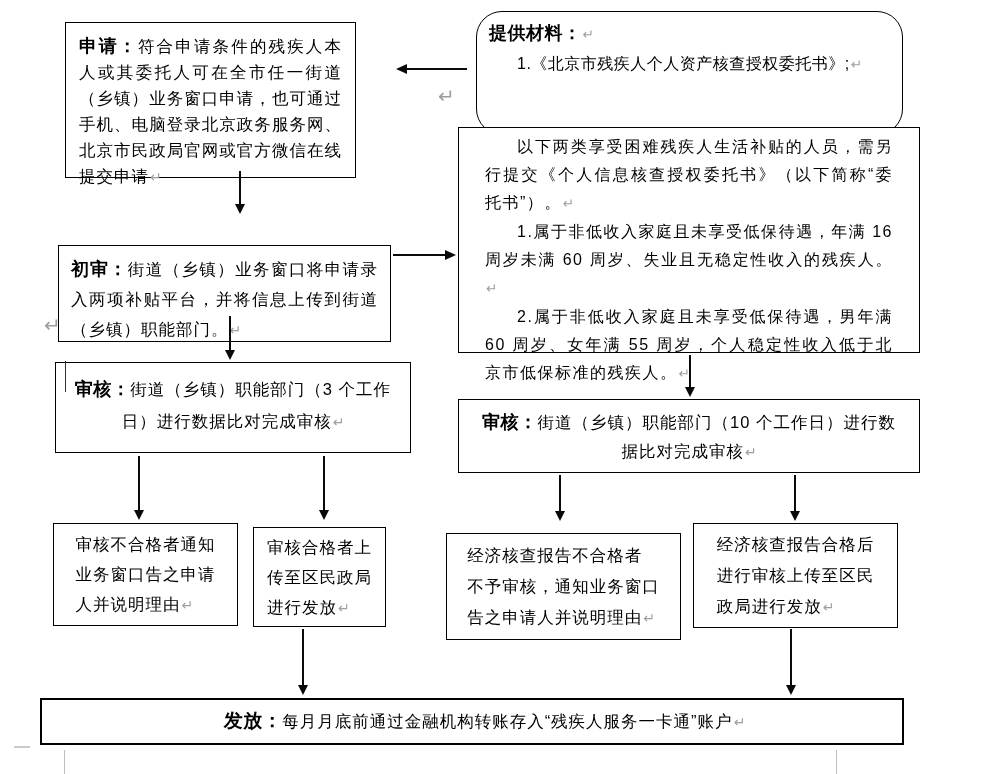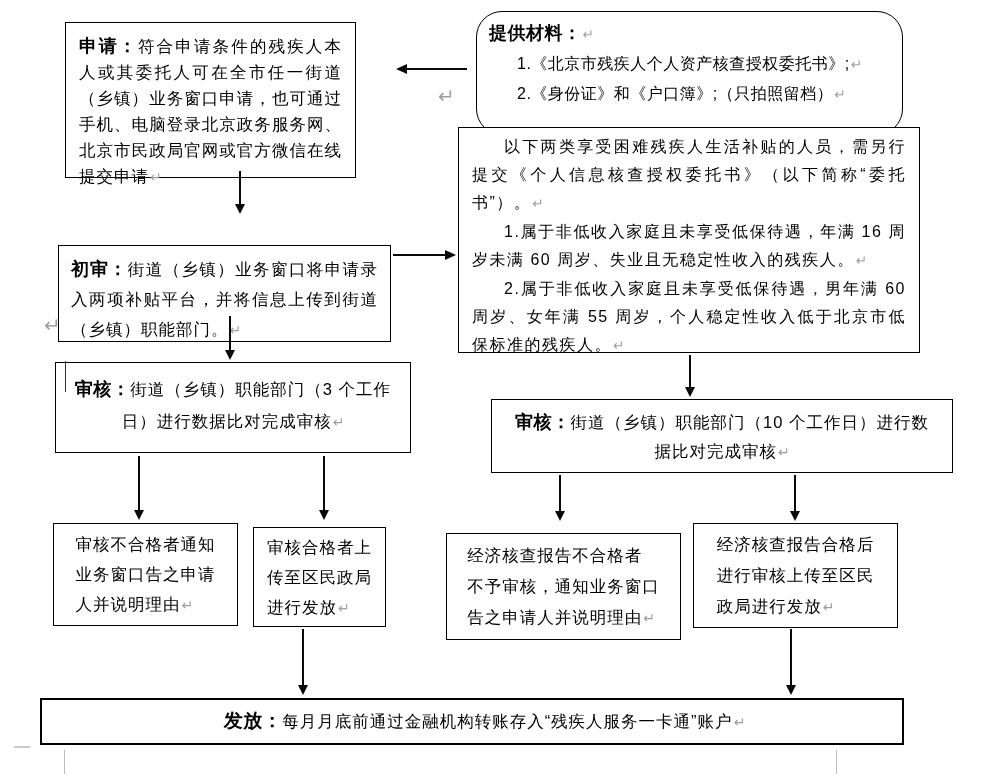--- a/index.html
+++ b/index.html
@@ -37,40 +37,37 @@
     <span class="lbl">申请：</span><span>符合申请条件的残疾人本人或其委托人可在全市任一街道（乡镇）业务窗口申请，也可通过手机、电脑登录北京政务服务网、北京市民政局官网或官方微信在线提交申请</span><span class="pm">↵</span>
   </div>
 
   <div class="box" style="left:476px;top:11px;width:427px;height:124px;padding:7px 12px;line-height:29px;letter-spacing:0.5px;font-size:16px;border-radius:26px;">
     <div>
       <span class="lbl">提供材料：</span><span class="pm">↵</span>
     </div>
     <div style="padding-left:28px;">
       <span>1.《北京市残疾人个人资产核查授权委托书》;</span><span class="pm">↵</span>
     </div>
-    <div style="padding-left:28px;">
-      <span>2.《身份证》和《户口簿》;（只拍照留档）</span><span class="pm">↵</span>
-    </div>
   </div>
 
-  <div class="box" style="left:458px;top:127px;width:462px;height:226px;padding:5px 13px;font-size:16px;line-height:28px;letter-spacing:1.5px;">
+  <div class="box" style="left:458px;top:127px;width:462px;height:226px;padding:5px 26px;font-size:16px;line-height:28px;letter-spacing:1.5px;">
     <p class="para"><span>以下两类享受困难残疾人生活补贴的人员，需另行提交《个人信息核查授权委托书》（以下简称“委托书”）。</span><span class="pm">↵</span></p>
     <p class="para"><span>1.属于非低收入家庭且未享受低保待遇，年满 16 周岁未满 60 周岁、失业且无稳定性收入的残疾人。</span><span class="pm">↵</span></p>
     <p class="para"><span>2.属于非低收入家庭且未享受低保待遇，男年满 60 周岁、女年满 55 周岁，个人稳定性收入低于北京市低保标准的残疾人。</span><span class="pm">↵</span></p>
   </div>
 
   <div class="box" style="left:58px;top:216px;width:333px;height:97px;padding:8px 12px;line-height:30px;text-align:justify;margin-top:29px;">
     <span class="lbl">初审：</span><span>街道（乡镇）业务窗口将申请录入两项补贴平台，并将信息上传到街道（乡镇）职能部门。</span><span class="pm">↵</span>
   </div>
 
   <div class="box" style="left:55px;top:362px;width:356px;height:91px;padding:10px 14px;line-height:32px;text-align:center;">
     <span class="lbl">审核：</span><span>街道（乡镇）职能部门（3 个工作日）进行数据比对完成审核</span><span class="pm">↵</span>
   </div>
 
-  <div class="box" style="left:458px;top:399px;width:462px;height:74px;padding:8px 16px;line-height:29px;text-align:center;margin-left:33px;">
+  <div class="box" style="left:458px;top:399px;width:462px;height:74px;padding:8px 16px;line-height:29px;text-align:center;">
     <span class="lbl">审核：</span><span>街道（乡镇）职能部门（10 个工作日）进行数据比对完成审核</span><span class="pm">↵</span>
   </div>
 
   <div class="box center-box" style="left:53px;top:523px;width:185px;height:103px;line-height:30px;">
     <div><span class="preline">审核不合格者通知
 业务窗口告之申请
 人并说明理由</span><span class="pm">↵</span></div>
   </div>
 
   <div class="box center-box" style="left:253px;top:527px;width:133px;height:100px;line-height:30px;">

